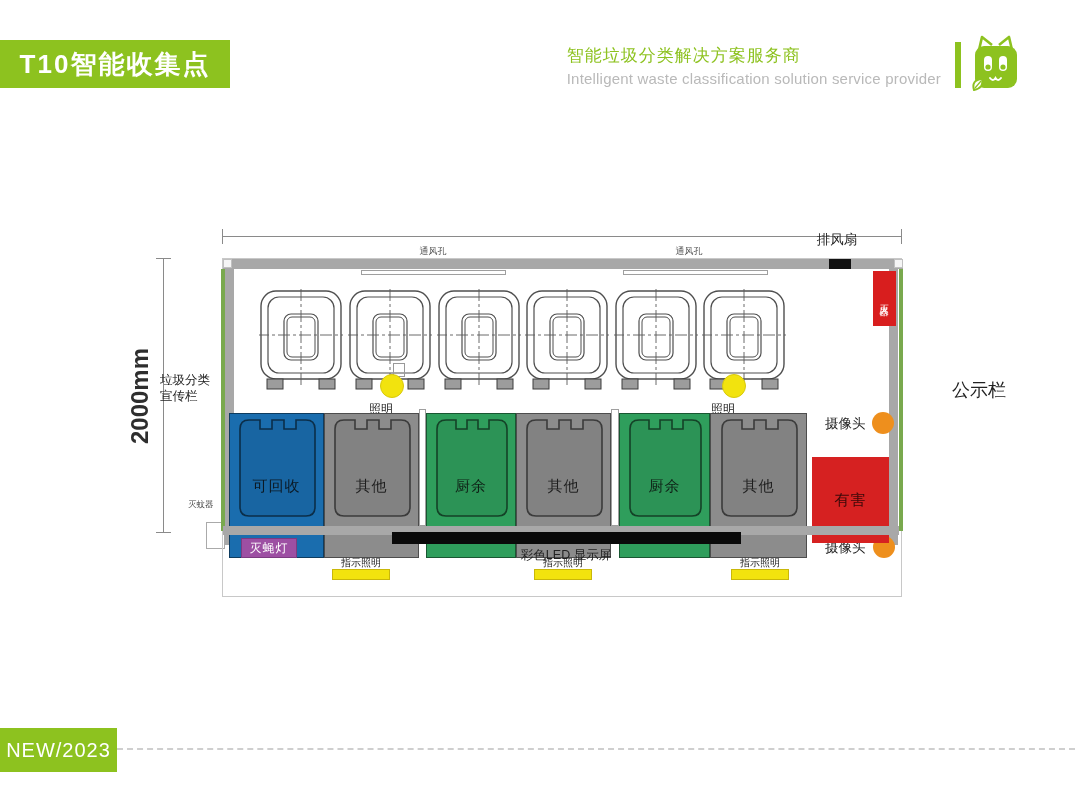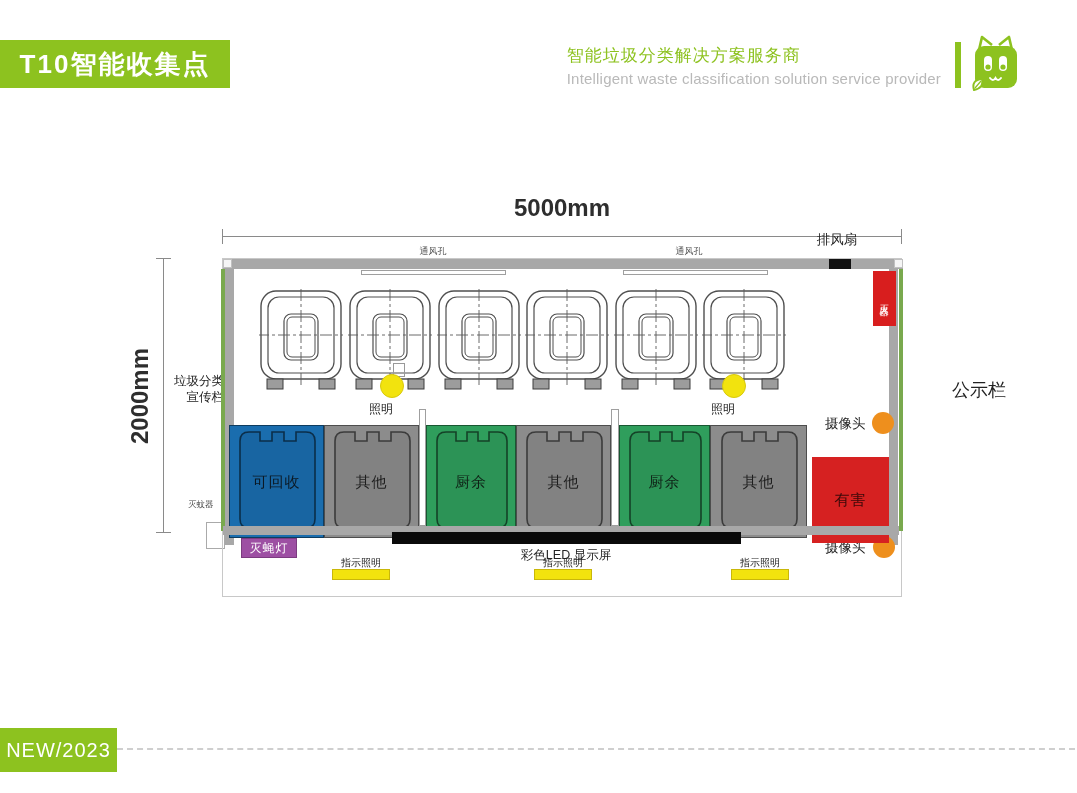--- a/index.html
+++ b/index.html
@@ -39,38 +39,38 @@
   .corner{position:absolute;top:0;width:9px;height:9px;background:#f5f5f5;border:1px solid #c0c0c0;box-sizing:border-box;}
   .fan-rect{position:absolute;left:606px;top:0;width:22px;height:10px;background:#111;}
   .vent-slot{position:absolute;top:11px;width:145px;height:5px;background:#fff;border:1px solid #9f9f9f;box-sizing:border-box;}
   .wall-side{position:absolute;top:10px;width:9px;height:276px;background:var(--wall-gray);}
   .greenstrip{position:absolute;top:10px;width:4px;height:262px;background:#79a94e;}
   .fire-ext{position:absolute;left:650px;top:12px;width:23px;height:55px;background:#d81e1e;
     color:#fff;font-size:9.5px;writing-mode:vertical-rl;text-align:center;line-height:23px;letter-spacing:1px;}
   .top-bin{position:absolute;top:30px;width:84px;height:104px;}
   .light-circle{position:absolute;width:24px;height:24px;border-radius:50%;background:var(--highlight-yellow);border:1px solid #d8c90c;box-sizing:border-box;}
   .camera-dot{position:absolute;width:22px;height:22px;border-radius:50%;background:var(--camera-orange);}
-  .block{position:absolute;top:166px;height:113px;border:1px solid rgba(0,0,0,0.45);box-sizing:border-box;}
+  .block{position:absolute;top:154px;height:145px;border:1px solid rgba(0,0,0,0.45);box-sizing:border-box;}
   .block svg{position:absolute;left:0;top:0;}
   .block-label{position:absolute;left:0;top:50%;width:100%;transform:translateY(-50%);
     text-align:center;font-size:15px;color:rgba(8,8,8,0.82);letter-spacing:1px;}
   .slat{position:absolute;top:150px;height:117px;background:#fff;border:1px solid #9f9f9f;box-sizing:border-box;}
   .hazard{position:absolute;left:589px;top:198px;width:77px;height:86px;background:var(--hazard-red);}
   .hazard .block-label{color:rgba(30,5,5,0.85);}
   .base-bar{position:absolute;left:0;top:267px;width:676px;height:9px;background:var(--wall-gray);}
   .led-bar{position:absolute;left:169px;top:273px;width:349px;height:12px;background:var(--led-black);}
   .fly-lamp{position:absolute;left:18px;top:279px;width:56px;height:20px;background:var(--fly-lamp-purple);
     border:1px solid #7c3b80;box-sizing:border-box;color:#fff;font-size:12px;text-align:center;line-height:18px;letter-spacing:1px;}
   .ind-bar{position:absolute;top:310px;width:58px;height:11px;background:var(--highlight-yellow);border:1px solid #c9b70a;box-sizing:border-box;}
   .small-box{position:absolute;left:206px;top:522px;width:19px;height:27px;background:#fff;border:1px solid #aaa;box-sizing:border-box;}
 
   
   .lbl{position:absolute;color:#222;white-space:nowrap;}
   .lbl.c{transform:translateX(-50%);}
-  .note-left{position:absolute;left:160px;top:373px;width:64px;text-align:right;font-size:12.5px;line-height:16px;color:#222;}
+  .note-left{position:absolute;left:160px;top:373px;width:64px;text-align:left;font-size:12.5px;line-height:16px;color:#222;font-family:Liberation Mono, monospace;}
 
   
   .badge-new{position:absolute;left:0;top:728px;width:117px;height:44px;background:var(--brand-green);
     color:#fff;font-size:20px;letter-spacing:1px;text-align:center;line-height:44px;}
   .dashline{position:absolute;left:117px;top:748px;width:958px;border-top:2px dashed #cfcfcf;}
 </style>
 </head>
 <body>
 
 <div class="stage">
@@ -92,21 +92,20 @@
         <rect x="28" y="21" width="8" height="15" rx="4" fill="#fff"></rect>
         <circle cx="17" cy="32" r="2.6" class="g-fill"></circle>
         <circle cx="32" cy="32" r="2.6" class="g-fill"></circle>
         <path d="M19,43 q3,4 5.5,0 q2.5,4 5.5,0" fill="none" stroke="#fff" stroke-width="2" stroke-linecap="round"></path>
         <path d="M3,55 Q0,45 11,44 Q13,53 3,55 Z" fill="#fff" class="g-stroke" stroke-width="2"></path>
         <path d="M4,53 L10,46" fill="none" class="g-stroke" stroke-width="1.2"></path>
       </svg>
     </span>
   </div>
 
-  <div class="dim-label-h">5000mm</div>
   <div class="dim-line-h"></div>
   <div class="tick-v" style="left:222px;"></div>
   <div class="tick-v" style="left:901px;"></div>
 
   <div class="dim-label-v">2000mm</div>
   <div class="dim-line-v"></div>
   <div class="tick-h" style="top:258px;"></div>
   <div class="tick-h" style="top:532px;"></div>
 
   <div class="lbl c" style="left:837px;top:231px;font-size:13.5px;">排风扇</div>

